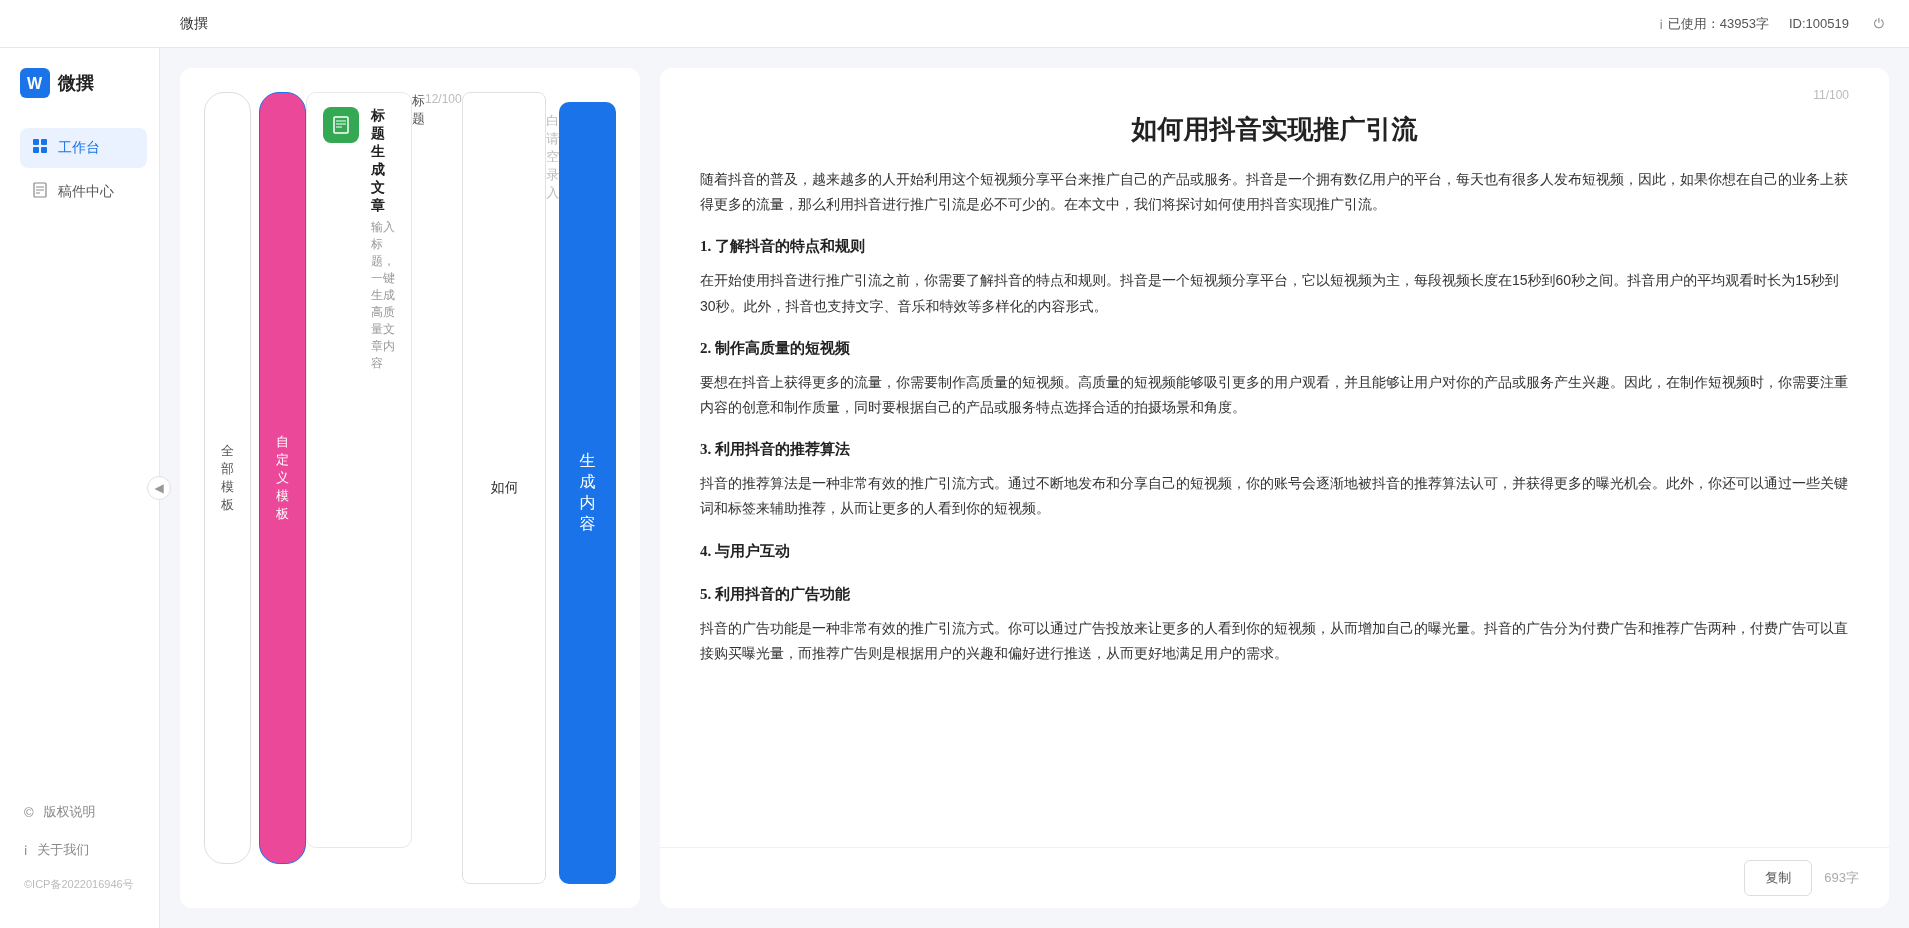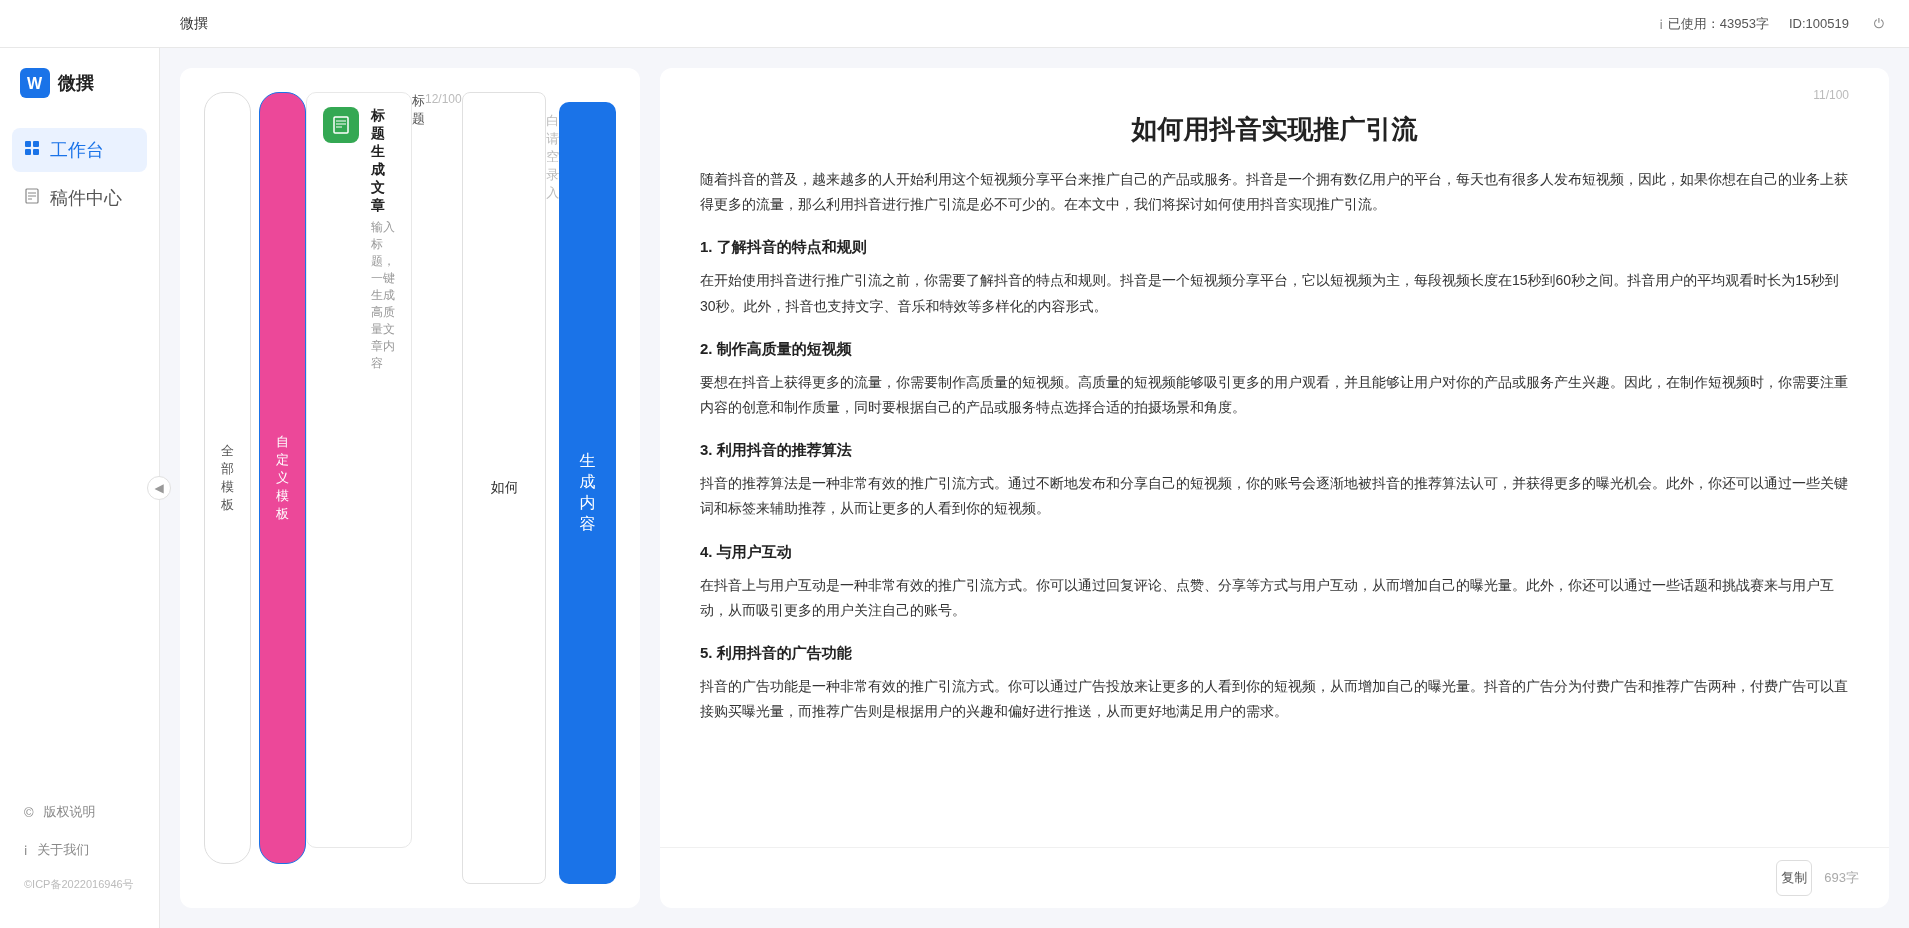--- a/index.html
+++ b/index.html
@@ -92,23 +92,24 @@
       gap: 4px;
       padding: 0 12px;
     }
     .sidebar-item {
       display: flex;
       align-items: center;
       gap: 10px;
       padding: 10px 12px;
       border-radius: 8px;
       cursor: pointer;
-      font-size: 18px;
+      font-size: 14px;
       color: #555;
       transition: background 0.2s;
+      margin-left: 8px;
     }
     .sidebar-item.active {
       color: #1a73e8;
       background: #eaf2ff;
     }
     .sidebar-icon {
       font-size: 16px;
     }
     .sidebar-bottom {
       padding: 0 12px 10px 12px;
@@ -302,32 +303,33 @@
       font-size: 14px;
       color: #333;
       line-height: 1.8;
     }
     .right-panel-content p { margin-bottom: 12px; }
     .right-panel-content h3 {
       font-size: 15px;
       font-weight: bold;
       color: #222;
       margin: 16px 0 8px 0;
+      font-family: Liberation Serif, serif;
     }
     .right-panel-footer {
       display: flex;
       align-items: center;
       justify-content: flex-end;
       padding: 12px 30px;
       border-top: 1px solid #f0f0f0;
       gap: 12px;
       flex-shrink: 0;
     }
     .copy-btn {
-      padding: 8px 4px;
+      padding: 8px 20px;
       border: 1px solid #ddd;
       border-radius: 6px;
       background: #fff;
       font-size: 13px;
       color: #555;
       cursor: pointer;
     }
     .word-count {
       font-size: 13px;
       color: #aaa;
@@ -448,21 +450,20 @@
       </div>
       <div class="right-panel-content" id="article-content">
       <p>随着抖音的普及，越来越多的人开始利用这个短视频分享平台来推广自己的产品或服务。抖音是一个拥有数亿用户的平台，每天也有很多人发布短视频，因此，如果你想在自己的业务上获得更多的流量，那么利用抖音进行推广引流是必不可少的。在本文中，我们将探讨如何使用抖音实现推广引流。</p>
           <h3>1.  了解抖音的特点和规则</h3>
           <p>在开始使用抖音进行推广引流之前，你需要了解抖音的特点和规则。抖音是一个短视频分享平台，它以短视频为主，每段视频长度在15秒到60秒之间。抖音用户的平均观看时长为15秒到30秒。此外，抖音也支持文字、音乐和特效等多样化的内容形式。</p>
           <h3>2.  制作高质量的短视频</h3>
           <p>要想在抖音上获得更多的流量，你需要制作高质量的短视频。高质量的短视频能够吸引更多的用户观看，并且能够让用户对你的产品或服务产生兴趣。因此，在制作短视频时，你需要注重内容的创意和制作质量，同时要根据自己的产品或服务特点选择合适的拍摄场景和角度。</p>
           <h3>3.  利用抖音的推荐算法</h3>
           <p>抖音的推荐算法是一种非常有效的推广引流方式。通过不断地发布和分享自己的短视频，你的账号会逐渐地被抖音的推荐算法认可，并获得更多的曝光机会。此外，你还可以通过一些关键词和标签来辅助推荐，从而让更多的人看到你的短视频。</p>
           <h3>4.  与用户互动</h3>
-          <p>在抖音上与用户互动是一种非常有效的推广引流方式。你可以通过回复评论、点赞、分享等方式与用户互动，从而增加自己的曝光量。此外，你还可以通过一些话题和挑战赛来与用户互动，从而吸引更多的用户关注自己的账号。</p>
           <h3>5.  利用抖音的广告功能</h3>
           <p>抖音的广告功能是一种非常有效的推广引流方式。你可以通过广告投放来让更多的人看到你的短视频，从而增加自己的曝光量。抖音的广告分为付费广告和推荐广告两种，付费广告可以直接购买曝光量，而推荐广告则是根据用户的兴趣和偏好进行推送，从而更好地满足用户的需求。</p>
         </div>
       <div class="right-panel-footer">
         <button class="copy-btn">复制</button>
         <span class="word-count">693字</span>
       </div>
     </div>
 
   </div>

